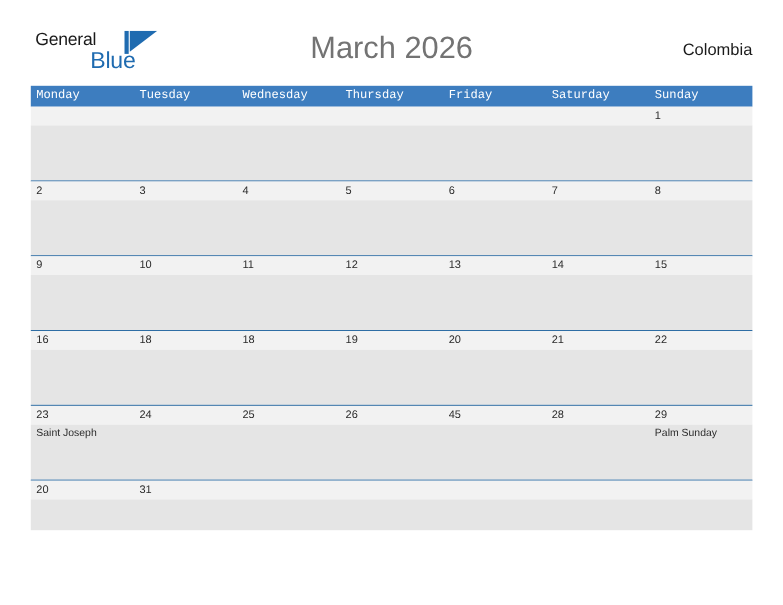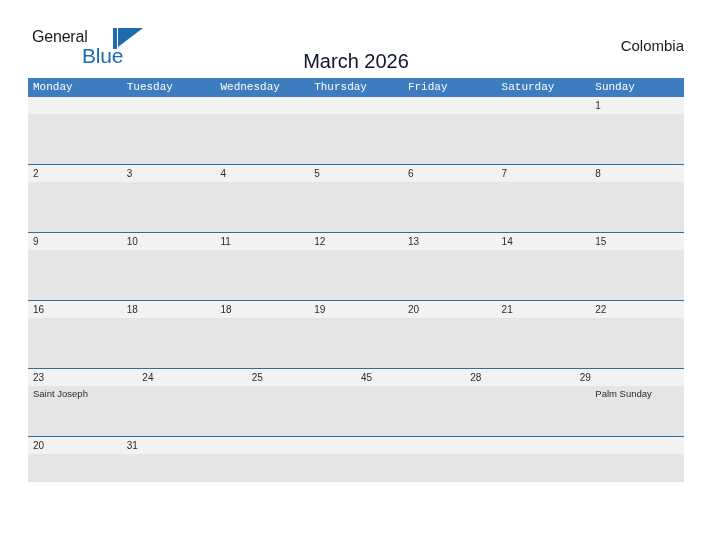--- a/index.html
+++ b/index.html
@@ -62,26 +62,25 @@
     width: 33px;
     height: 21px;
   }
 
   .cal-title {
     position: absolute;
     left: 0;
     top: 0;
     width: 656px;
     text-align: center;
-    font-size: 20px;
-    color: #0f172a;
+    font-size: 28px;
+    color: #737373;
     line-height: 40px;
     font-weight: normal;
     letter-spacing: 0px;
-    margin-top: 17px;
   }
 
   .cal-country {
     position: absolute;
     right: 0px;
     top: 12px;
     font-size: 15px;
     color: #1a1a1a;
     line-height: 20px;
   }
@@ -276,20 +275,21 @@
             <div class="body-cell"></div>
             <div class="body-cell"></div>
             <div class="body-cell"></div>
           </div>
         </div>
         <div class="week-row">
           <div class="num-band">
             <div class="num-cell">23</div>
             <div class="num-cell">24</div>
             <div class="num-cell">25</div>
+            <div class="num-cell">26</div>
             <div class="num-cell">45</div>
             <div class="num-cell">28</div>
             <div class="num-cell">29</div>
           </div>
           <div class="body-band">
             <div class="body-cell">
               <span class="event">Saint Joseph</span>
             </div>
             <div class="body-cell"></div>
             <div class="body-cell"></div>

